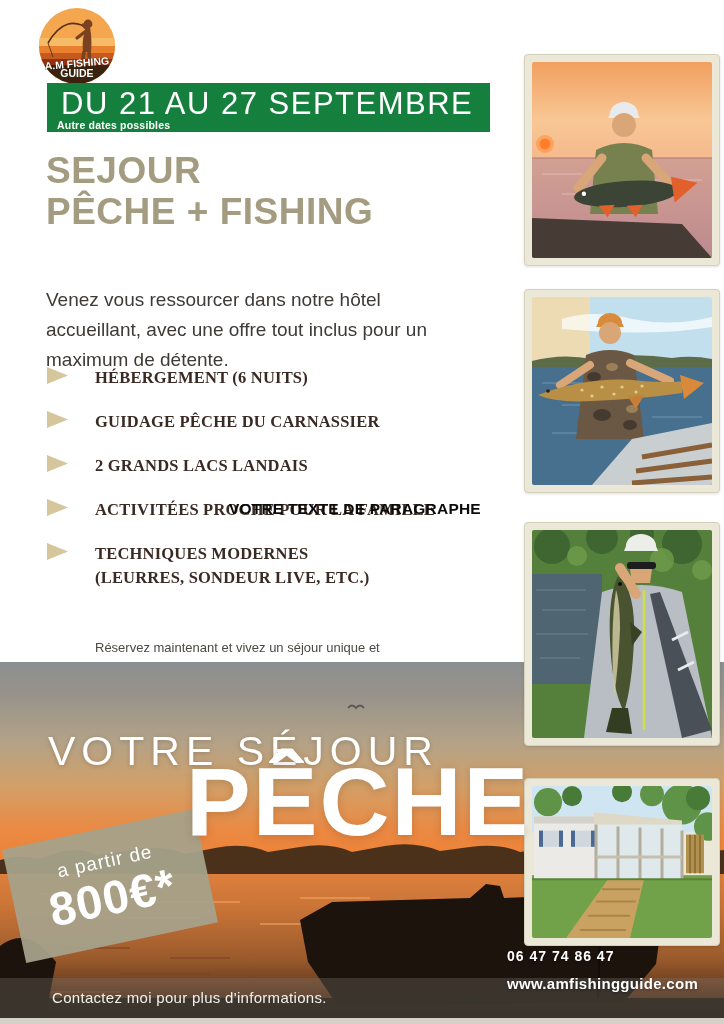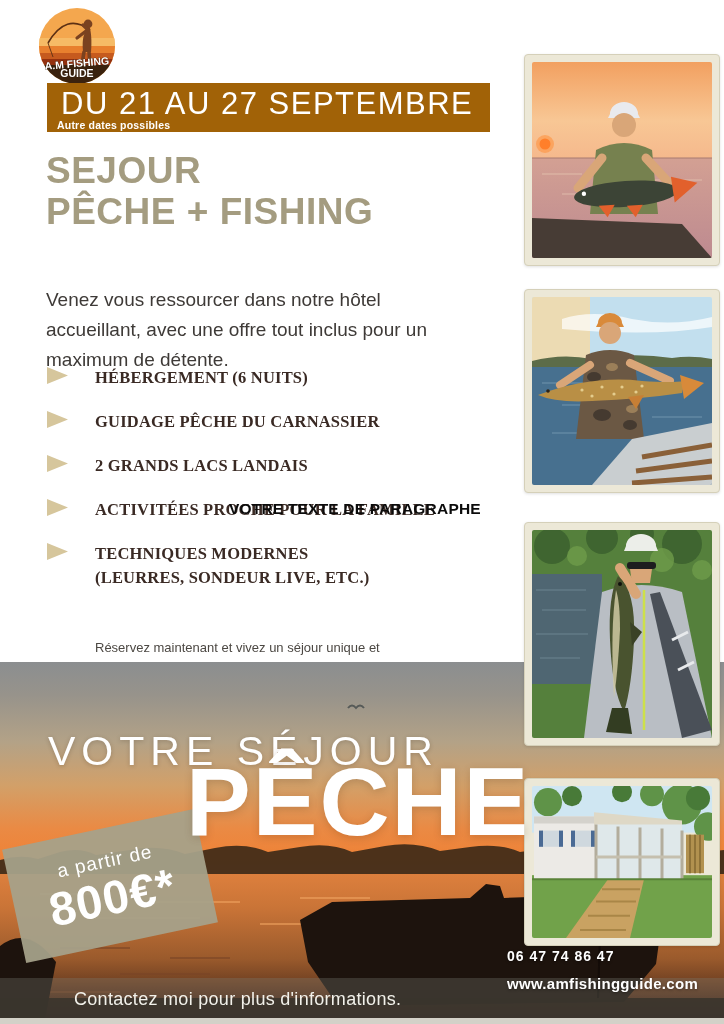--- a/index.html
+++ b/index.html
@@ -8,21 +8,21 @@
     overflow:hidden;font-family:"Liberation Sans", sans-serif;
   }
   .page *{box-sizing:border-box;}
 
   
   .logo{position:absolute;left:38px;top:7px;width:78px;height:78px;}
 
   
   .banner{
     position:absolute;left:47px;top:83px;width:443px;height:49px;
-    background:#a16207;z-index:1;
+    background:#15803d;z-index:1;
   }
   .banner-dates{
     position:absolute;left:14px;top:3px;color:#fff;font-size:31px;font-weight:500;
     letter-spacing:1.5px;white-space:nowrap;
   }
   .banner-sub{
     position:absolute;left:10px;bottom:1px;color:#fff;font-size:10.5px;font-weight:700;
     letter-spacing:.2px;white-space:nowrap;
   }
 
@@ -95,21 +95,21 @@
   }
   .hero-site{
     position:absolute;left:507px;top:975px;color:#fff;font-size:15px;font-weight:700;
     letter-spacing:.3px;white-space:nowrap;text-shadow:0 1px 3px rgba(0,0,0,.4);
   }
   .footer-band{
     position:absolute;left:0;top:978px;width:724px;height:40px;
     background:rgba(125,130,118,.30);
   }
   .footer-text{
-    position:absolute;left:74px;top:989px;color:#f2f1ea;font-size:18px;
+    position:absolute;left:52px;top:989px;color:#f2f1ea;font-size:15px;
     letter-spacing:.3px;white-space:nowrap;
   }
   .bottom-strip{position:absolute;left:0;top:1018px;width:724px;height:6px;background:#d3d1c8;}
 
   
   .frame{
     position:absolute;left:484px;width:196px;background:#ece8d7;
     border:1px solid #d5d0b9;border-radius:4px;padding:7px;z-index:2;
     box-shadow:0 1px 3px rgba(0,0,0,.12);
   }

